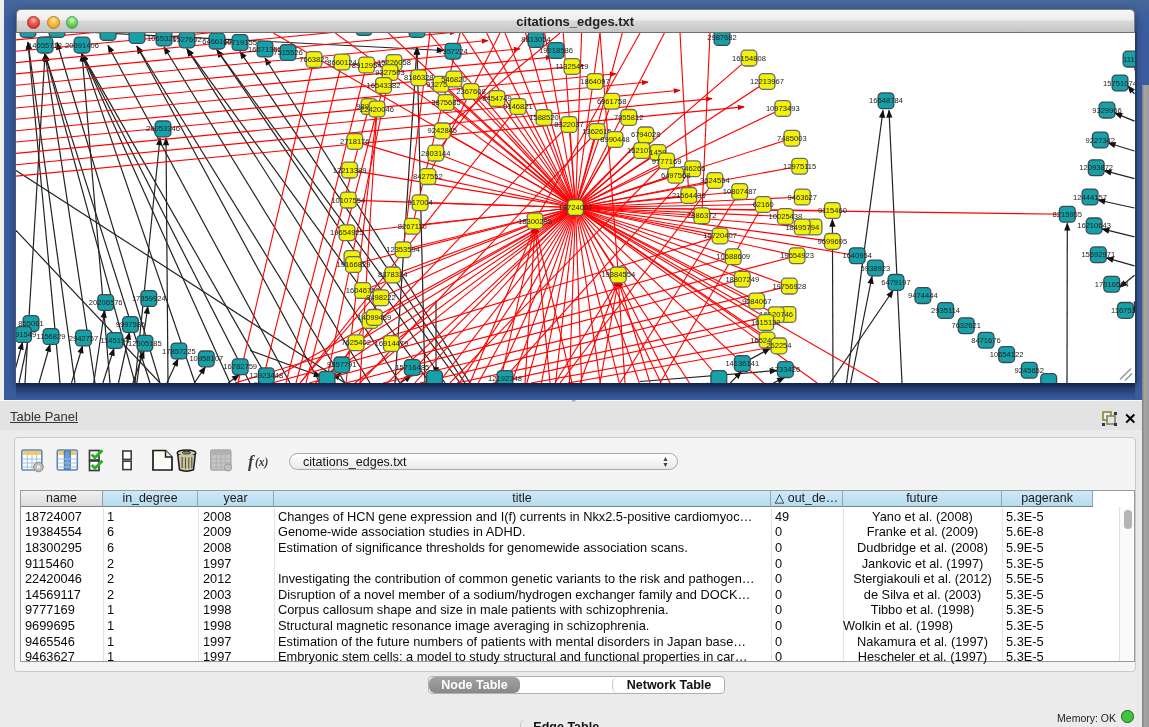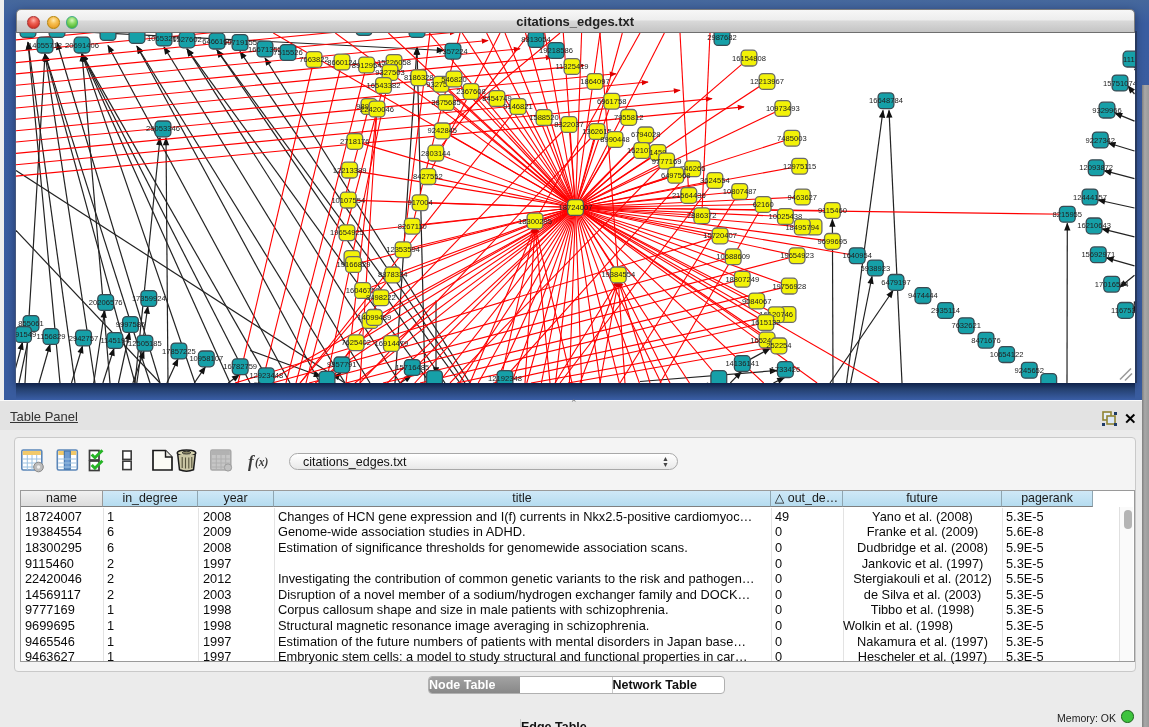--- a/index.html
+++ b/index.html
@@ -40,21 +40,21 @@
 #tbl { position:absolute; left:5px; top:51.5px; width:1114.5px; height:172px; background:#fff; border:1px solid #9a9a9a; }
 .th { position:absolute; top:0; height:16px; background:linear-gradient(180deg,#cfe8f7,#b5dcf0); border-right:1px solid #8fa6b2; border-bottom:1px solid #7f7f7f; font-size:12.4px; color:#1a1a1a; text-align:center; line-height:15.5px; }
 #thname { background:linear-gradient(180deg,#f0f0f0,#dcdcdc); border-right:1px solid #9a9a9a; }
 .tvline { position:absolute; top:17px; bottom:0; width:1px; background:#e3e3e3; }
 .trow { position:absolute; left:0; width:1072px; height:15.6px; font-size:12.8px; color:#0a0a0a; }
 .trow .c { position:absolute; top:1px; }
 #vscroll { position:absolute; left:1098px; top:16px; width:14px; bottom:0; background:#fafafa; border-left:1px solid #e0e0e0; }
 #vthumb { position:absolute; left:4px; top:3px; width:8px; height:19px; background:#b4b4b4; border-radius:4px; }
 
 #tabs { position:absolute; left:428px; top:276px; width:297px; height:17.5px; background:#fff; border:1px solid #b0b0b0; border-radius:4px; font-size:12.5px; }
-#tabs .seg { position:absolute; top:0; height:100%; line-height:17px; color:#111; font-weight:700; }
+#tabs .seg { position:absolute; top:0; height:100%; line-height:17px; text-align:center; color:#111; font-weight:700;border-radius:6px; }
 #seg1 { left:0; width:91px; background:linear-gradient(180deg,#a2a2a2,#888888); color:#fff !important; border-radius:3px 0 0 3px; }
 #seg2 { left:91px; width:91.5px; border-left:1px solid #c8c8c8;margin-top:42px; }
 #seg3 { left:182.5px; width:114px; border-left:1px solid #c8c8c8; }
 #memory { position:absolute; left:1026px; top:311.5px; width:90px; text-align:right; font-size:10.5px; color:#222; }
 #memdot { position:absolute; left:1121px; top:310px; width:12.5px; height:12.5px; border-radius:50%; background:#3ec43e; border:1.2px solid #1d661d; }
 </style></head>
 <body>
 <div id="desktop"></div>
 <div id="lstrip"></div>
 <div id="win">

